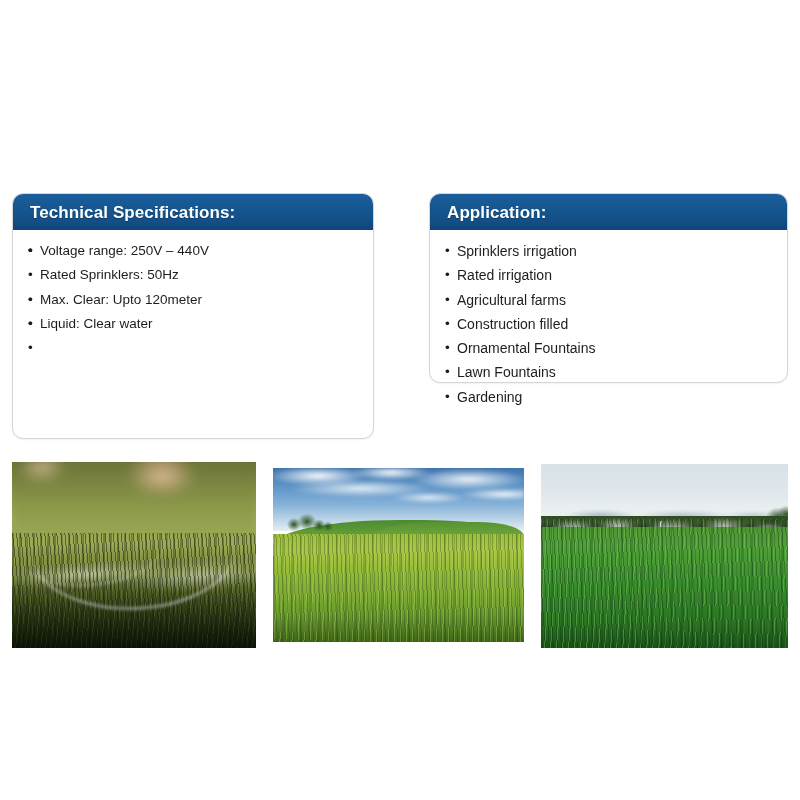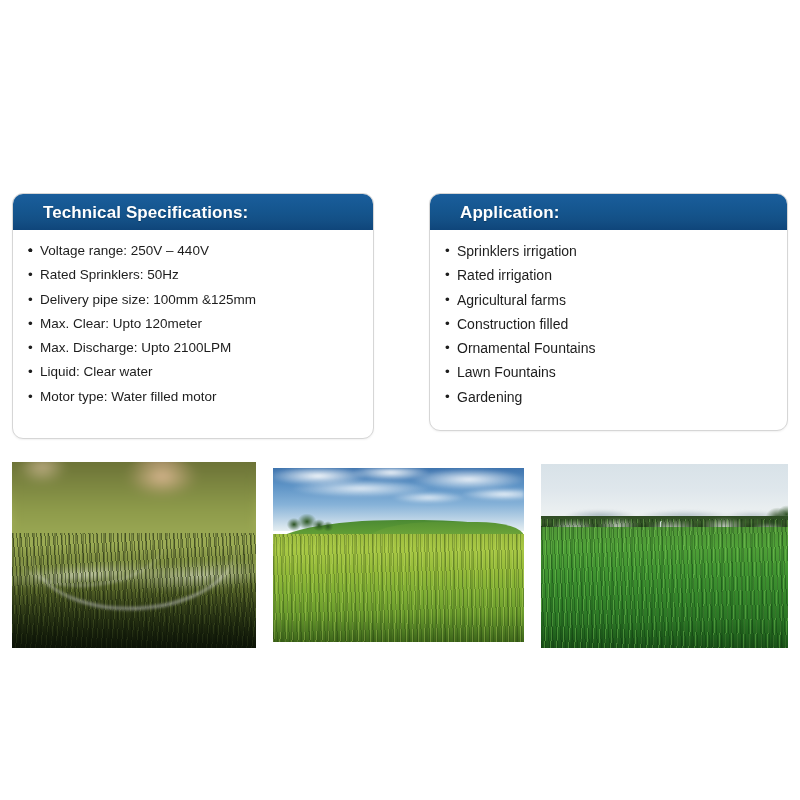--- a/index.html
+++ b/index.html
@@ -24,21 +24,21 @@
     border: 1px solid #d6d6d6;
     border-radius: 11px;
     box-shadow: 0 1px 2px rgba(0,0,0,0.06);
   }
   .panel-header {
     height: 36px;
     border-radius: 10px 10px 0 0;
     background: linear-gradient(to bottom, #1a5e9c 0%, #15568f 45%, #134f85 75%, #0f457a 100%);
     display: flex;
     align-items: center;
-    padding: 0 0 0 30px;
+    padding: 0 0 0 17px;
     box-sizing: border-box;
   }
   .panel-title {
     color: #ffffff;
     font-size: 17px;
     font-weight: bold;
     letter-spacing: 0.1px;
     line-height: 1;
     text-shadow: 0 1px 1px rgba(0,0,0,0.25);
   }
@@ -71,21 +71,21 @@
   #panel-specs {
     left: 12px;
     top: 193px;
     width: 362px;
     height: 246px;
   }
   #panel-application {
     left: 429px;
     top: 193px;
     width: 359px;
-    height: 238px;
+    height: 190px;
   }
   #panel-application .spec-list li {
     font-size: 14px;
     line-height: 24.3px;
   }
 
   
   .photo {
     position: absolute;
     overflow: hidden;
@@ -276,25 +276,25 @@
 <div class="panel" id="panel-specs">
   <div class="panel-header">
     <span class="panel-title">Technical Specifications:</span>
   </div>
   <div class="panel-body">
     <ul class="spec-list">
       <li><span class="bullet">•</span></li>
       <li><span class="bullet">•</span></li>
       <li><span class="bullet">•</span><span>Voltage range: 250V – 440V</span></li>
       <li><span class="bullet">•</span><span>Rated Sprinklers: 50Hz</span></li>
-      <li><span class="bullet">•</span><span>Delivery pipe size: 100mm &amp;125mm</span></li>
+      <li><span class="bullet">•</span></li>
       <li><span class="bullet">•</span><span>Max. Clear: Upto 120meter</span></li>
-      <li><span class="bullet">•</span><span>Max. Discharge: Upto 2100LPM</span></li>
+      <li><span class="bullet">•</span></li>
       <li><span class="bullet">•</span><span>Liquid: Clear water</span></li>
-      <li><span class="bullet">•</span><span>Motor type: Water filled motor</span></li>
+      <li><span class="bullet">•</span></li>
     </ul>
   </div>
 </div>
 
 <div class="panel" id="panel-application">
   <div class="panel-header">
     <span class="panel-title">Application:</span>
   </div>
   <div class="panel-body">
     <ul class="spec-list">

